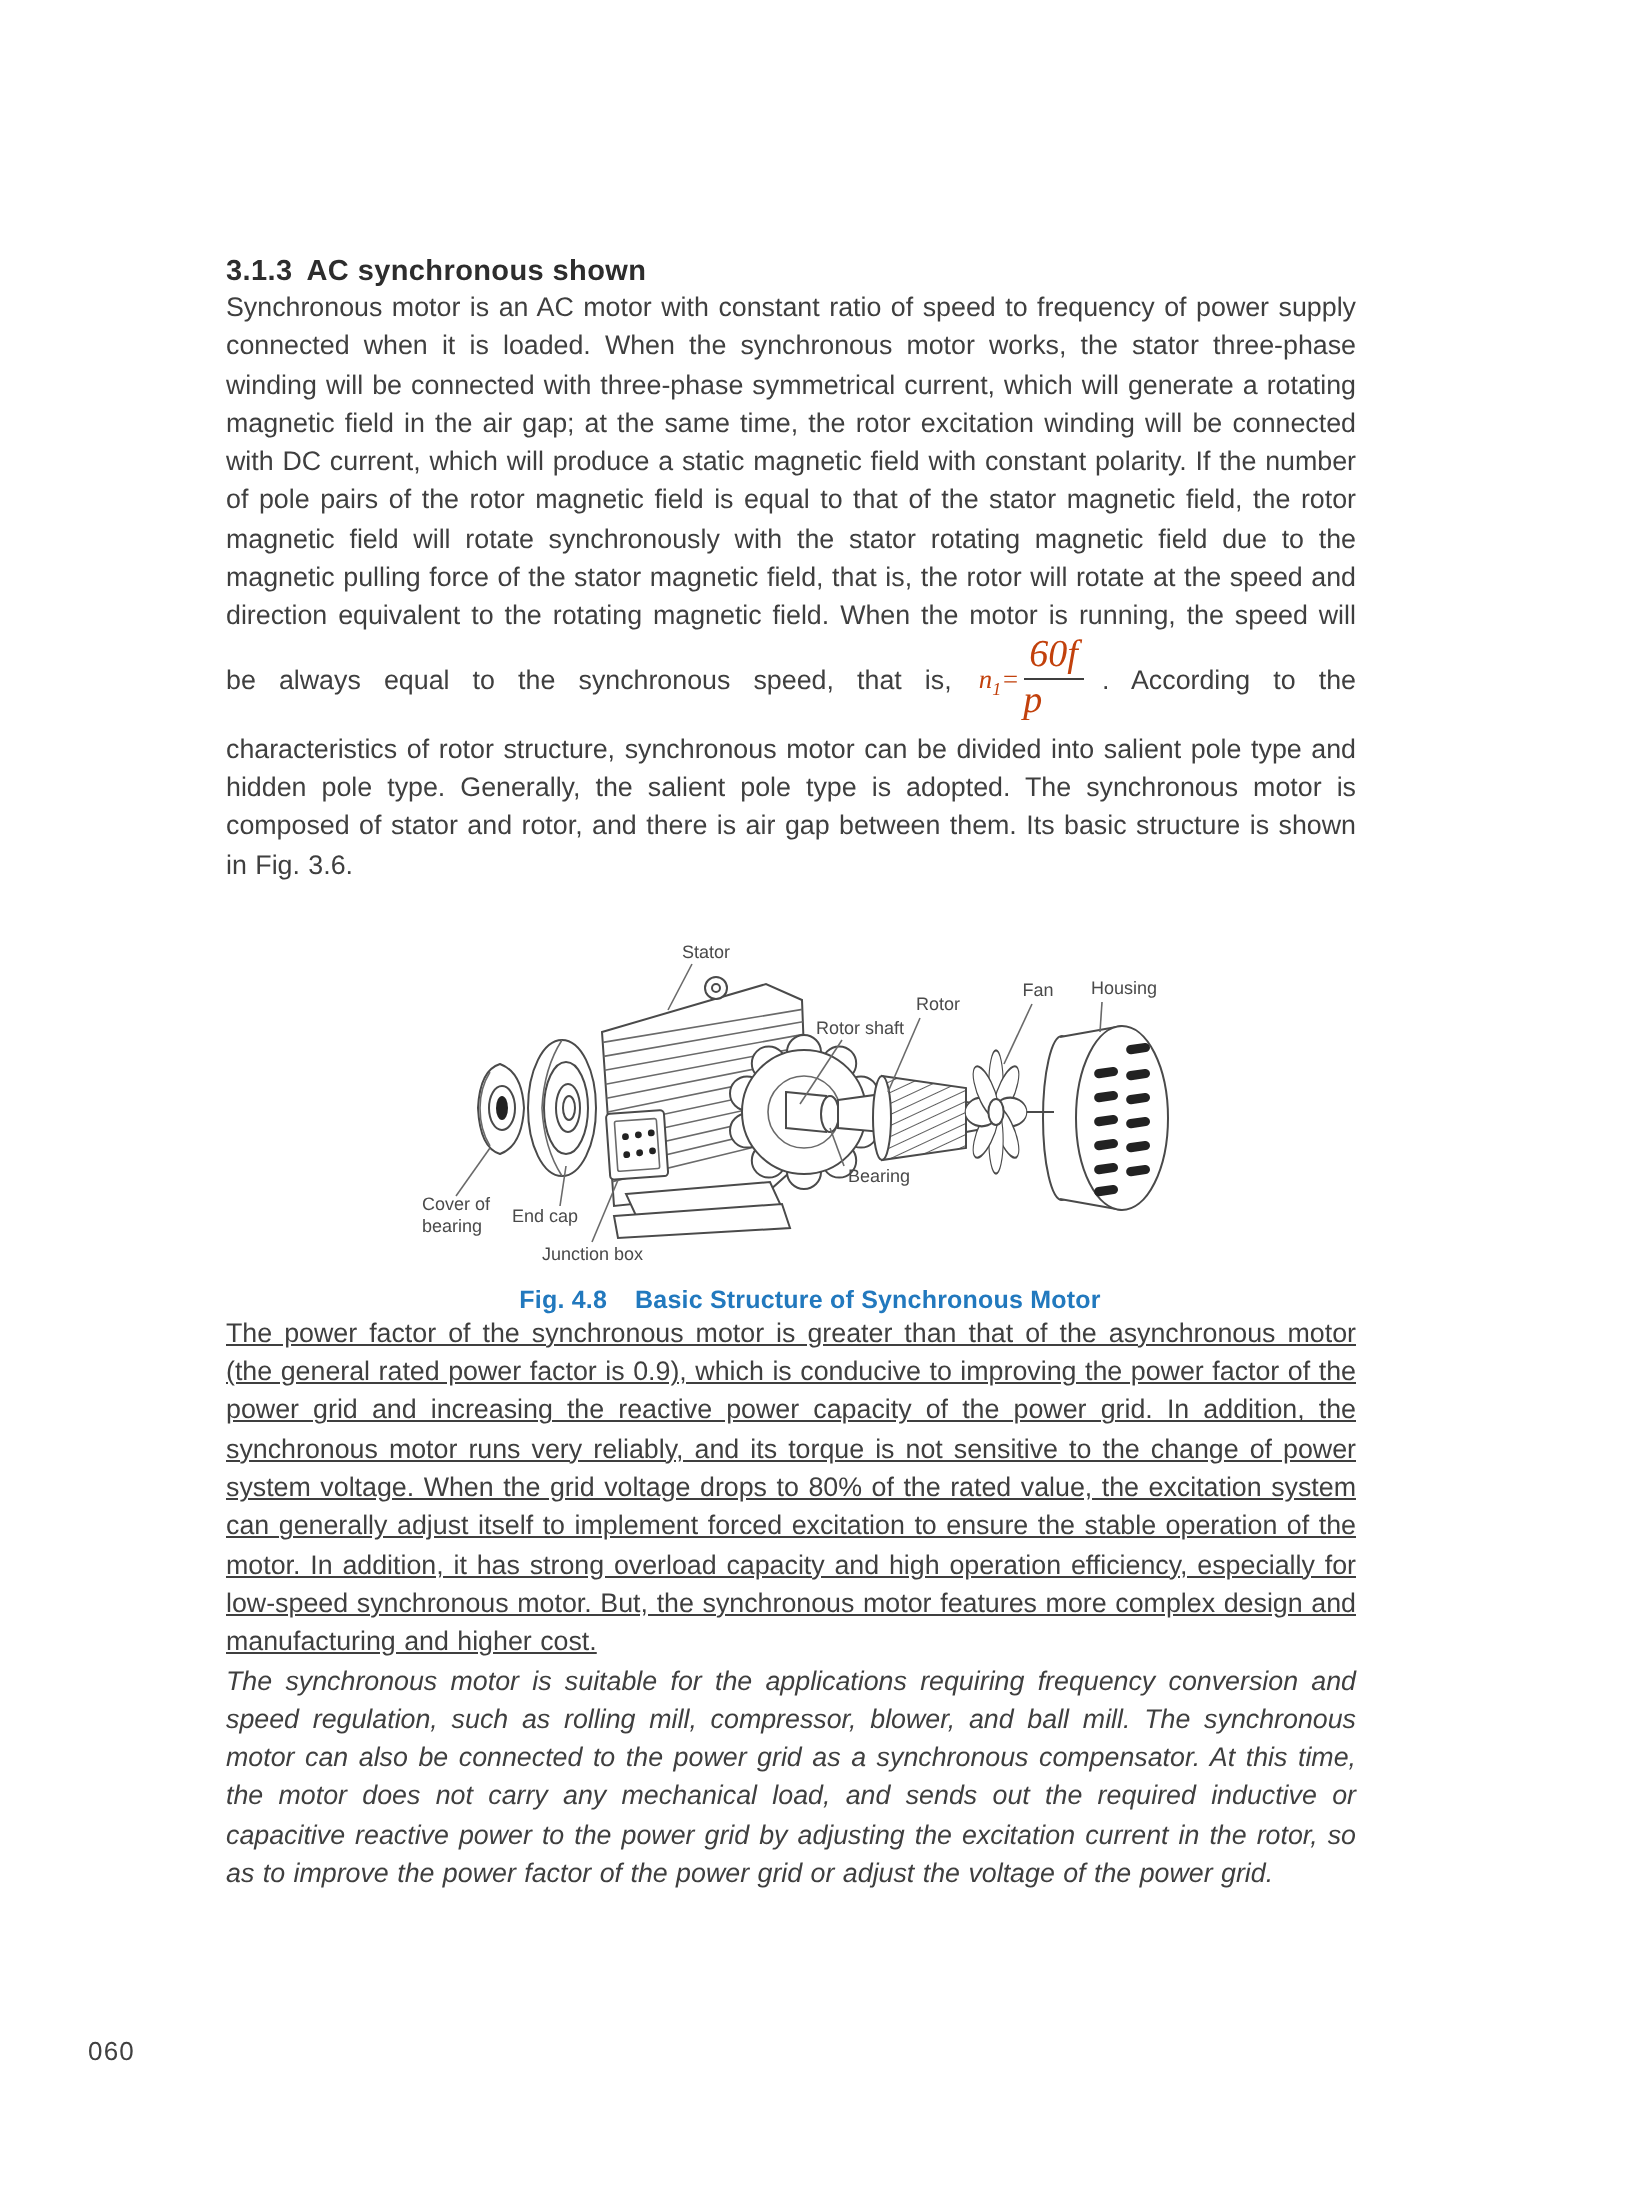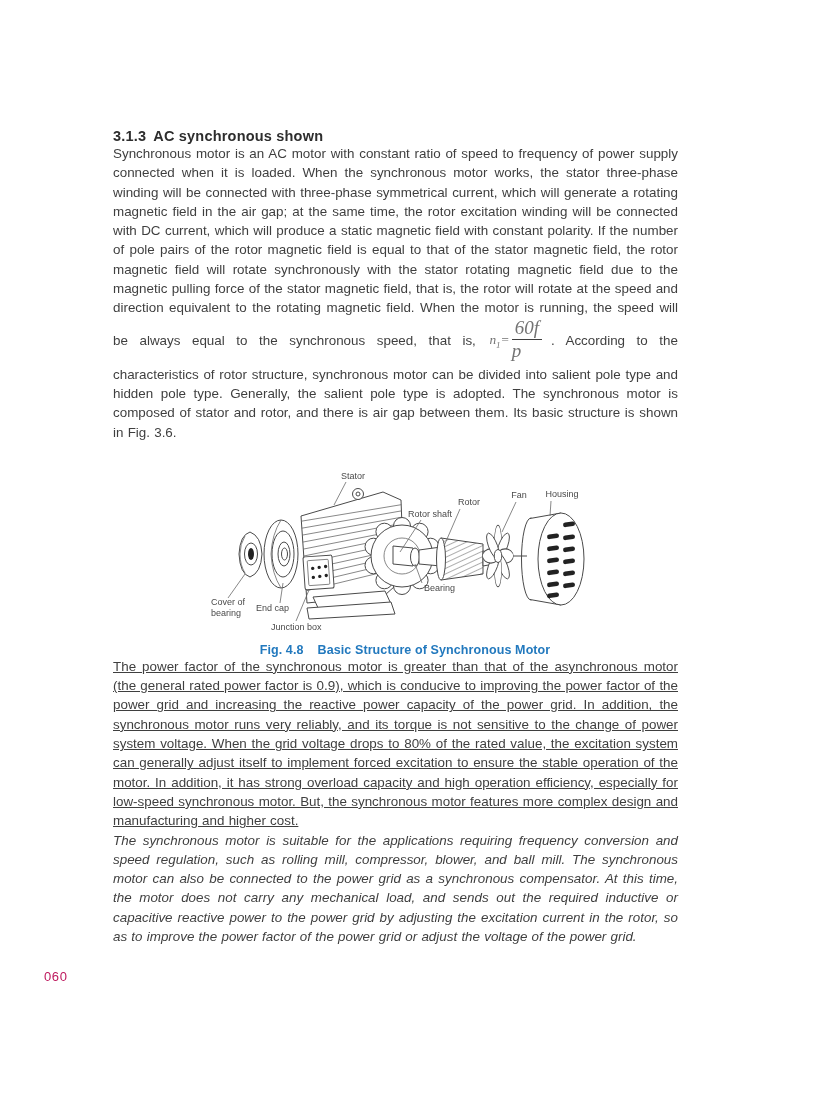--- a/index.html
+++ b/index.html
@@ -17,38 +17,38 @@
   .heading .sec-num { margin-right:7px; }
   p.body-para {
     margin:0; font-size:13.4px; line-height:19.3px; text-align:justify;
     color:#3f3f3f; word-spacing:0.5px;
   }
   .para1 { margin-top:23px; }
   .para2 { margin-top:26px;text-decoration:underline; }
   .para3 { margin-top:19px;font-style:italic; }
   .formula {
     font-family:"Liberation Serif", serif; font-style:italic;
-    white-space:nowrap; color:#737373; margin:0 2px;
+    white-space:nowrap; color:#c2410c; margin:0 2px;
   }
   .formula sub { font-size:9px; }
   .frac {
     display:inline-block; vertical-align:middle; text-align:left;
     line-height:1.08; font-size:19px; margin:0 7px 3px 2px;
   }
   .frac .num { display:block; padding:0 3px 1px; border-bottom:1px solid #3f3f3f; }
   .frac .den { display:block; padding-top:1px; }
   .figure-block { margin-top:22px; margin-left:82px; width:420px; }
   .figure-svg { display:block; }
   .caption {
     margin-top:7px; text-align:center; font-size:12.5px; font-weight:bold;
     color:#2279be; letter-spacing:0.1px;
   }
   .caption .cap-label { margin-right:14px; }
   .pagenum {
-    position:absolute; left:44px; top:969px; font-size:13px; color:#be185d;
+    position:absolute; left:44px; top:1018px; font-size:13px; color:#404040;
     letter-spacing:0.6px;
   }
   
   .fig-stroke { fill:#ffffff; stroke:#4a4a4a; stroke-width:1; }
   .fig-line { stroke:#4a4a4a; stroke-width:1; fill:none; }
   .fig-thin { stroke:#6a6a6a; stroke-width:0.8; fill:none; }
   .fig-dark { fill:#222222; stroke:none; }
   .fig-label { font-family:"Liberation Sans", sans-serif; font-size:9px; fill:#4a4a4a; }
 </style>
 </head>

